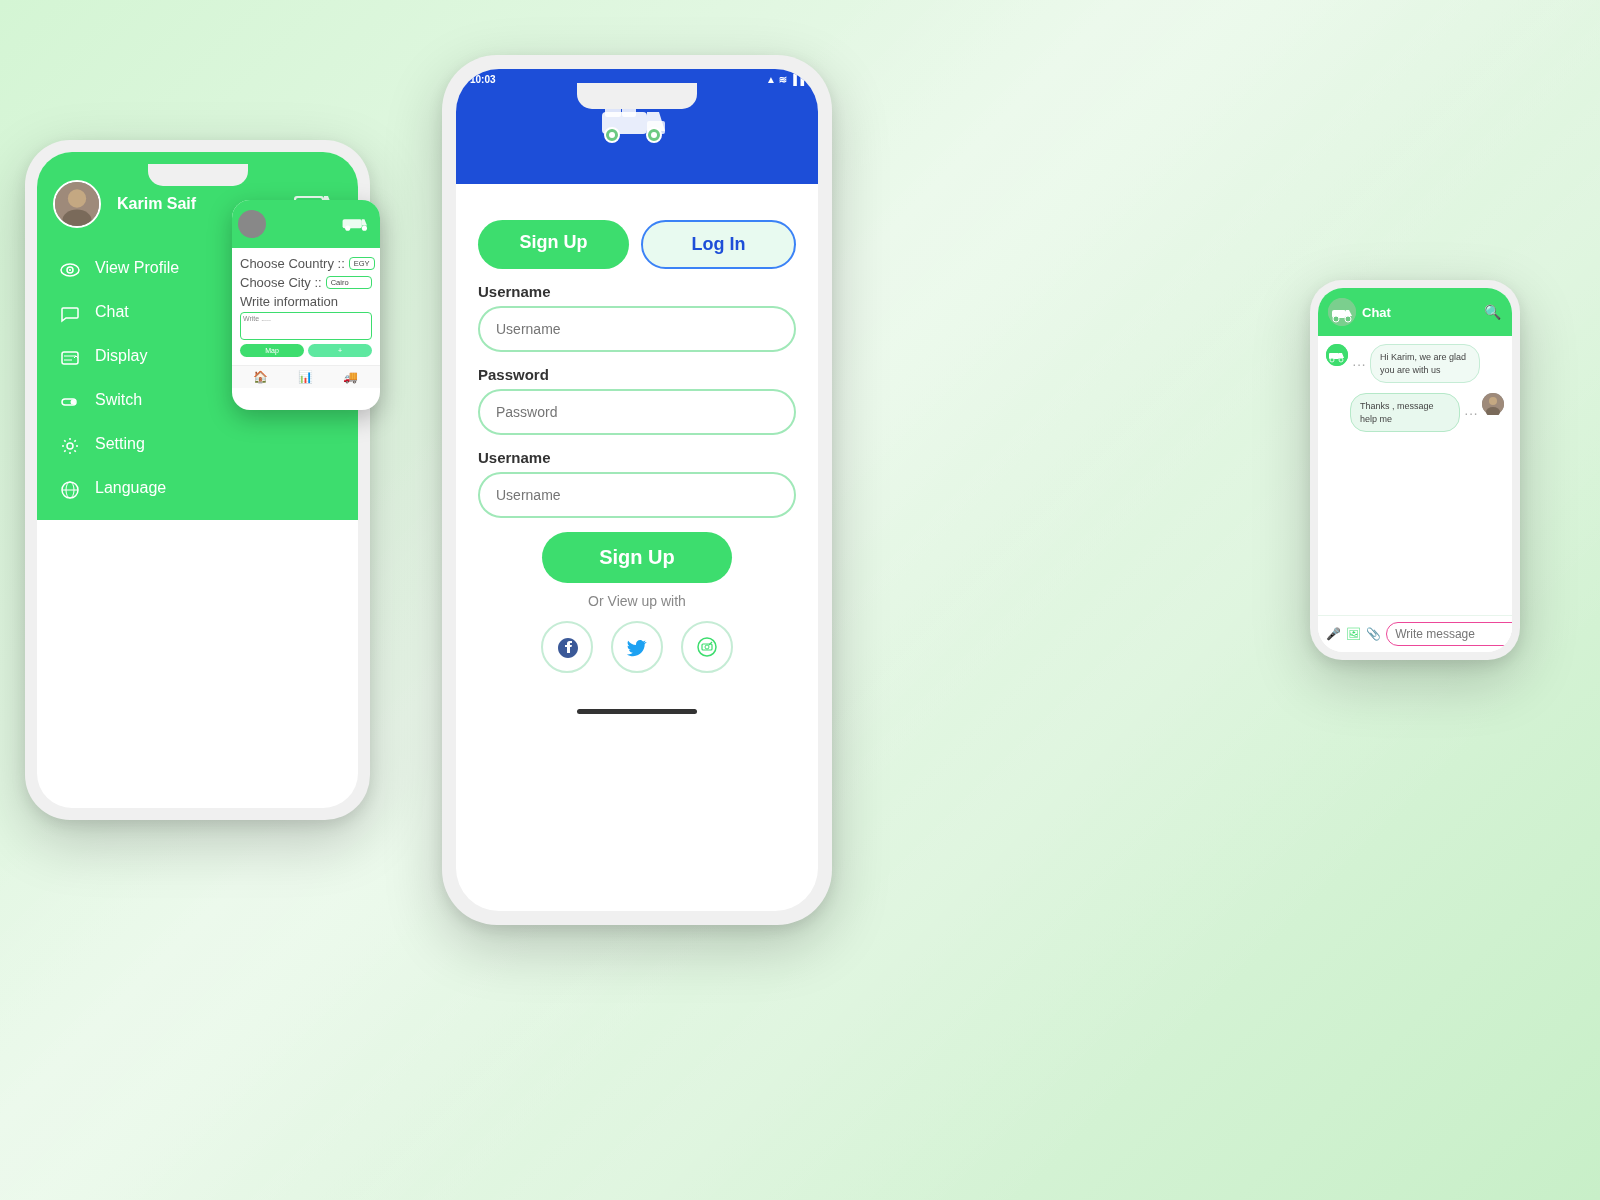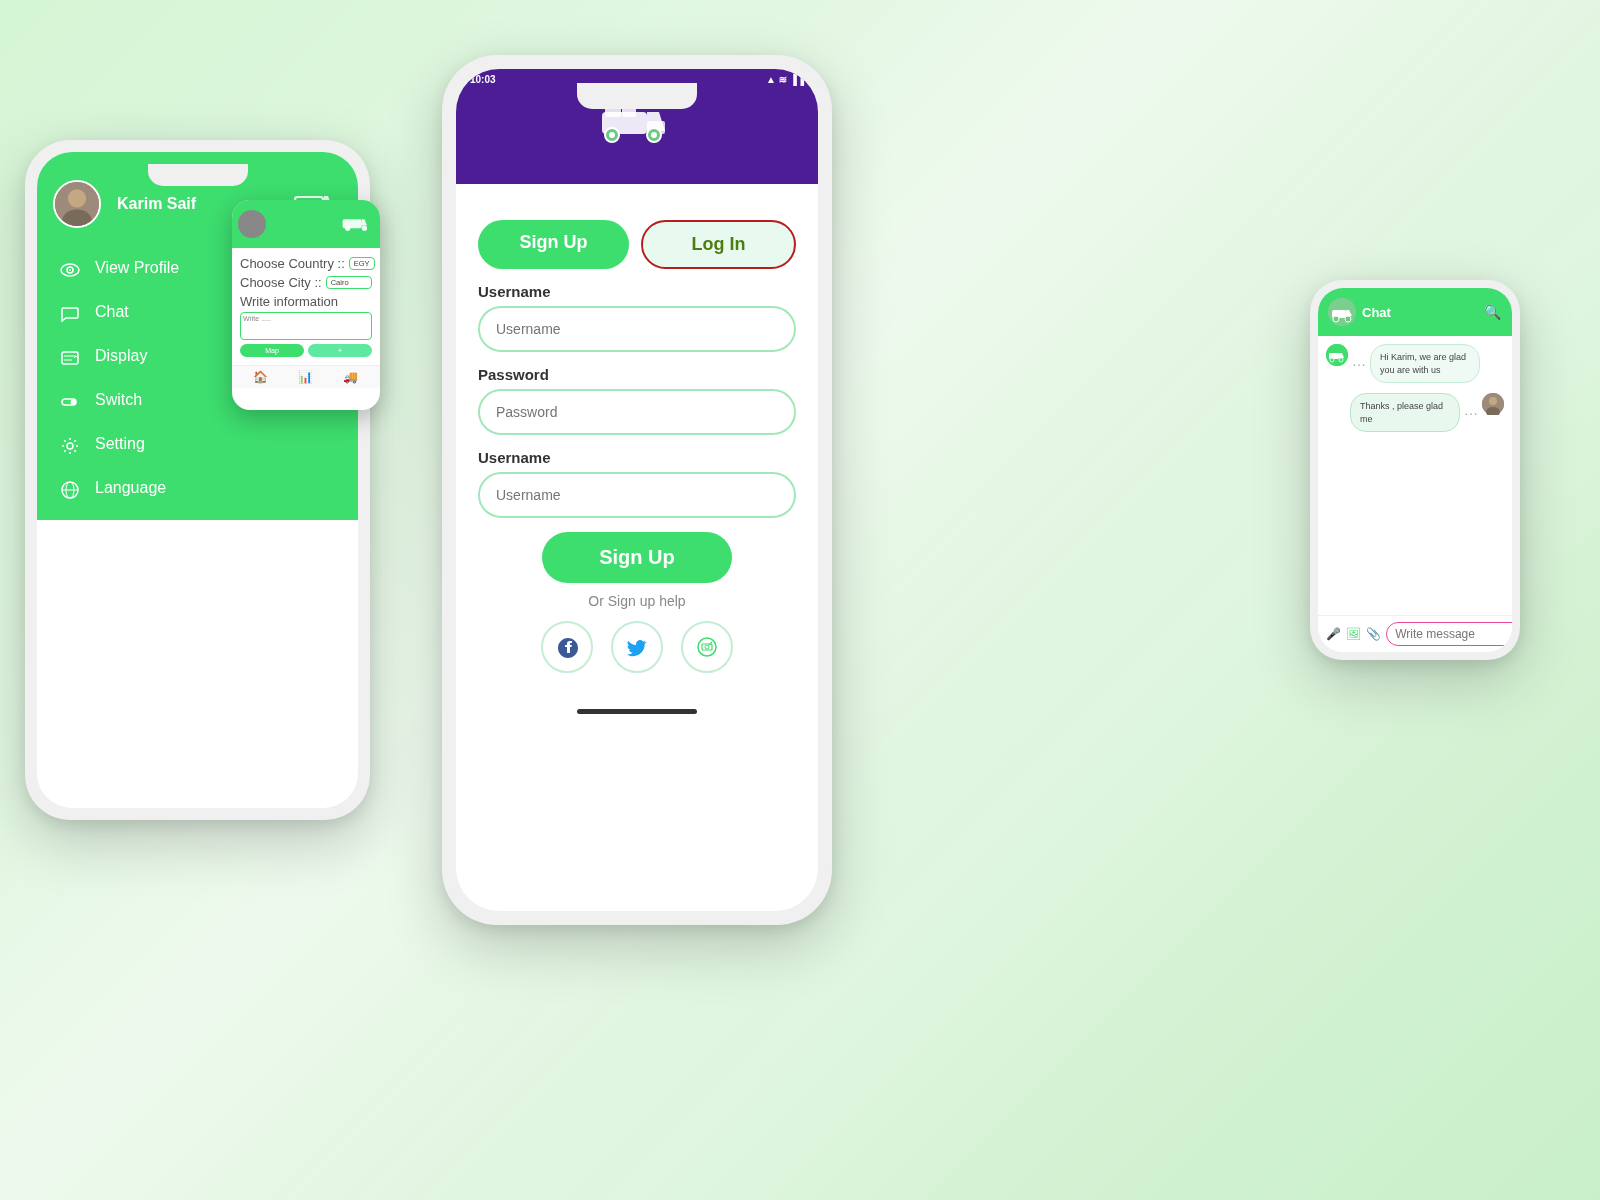--- a/index.html
+++ b/index.html
@@ -269,21 +269,21 @@
       border-radius: 43px;
     }
 
     .phone-center .phone-notch {
       width: 120px;
       height: 26px;
       top: 14px;
     }
 
     .center-header {
-      background: #4c1d95;
+      background: #1d4ed8;
       height: 115px;
       display: flex;
       align-items: center;
       justify-content: center;
       position: relative;
     }
 
     .center-status {
       position: absolute;
       top: 5px;
@@ -324,22 +324,22 @@
       cursor: pointer;
     }
 
     .tab-active {
       background: #3ddd6e;
       color: #fff;
     }
 
     .tab-inactive {
       background: #e8faf0;
-      color: #4d7c0f;
-      border: 2px solid #b91c1c;
+      color: #1d4ed8;
+      border: 2px solid #3b82f6;
     }
 
     .form-group {
       margin-bottom: 14px;
     }
 
     .form-label {
       font-size: 15px;
       font-weight: 600;
       color: #333;
@@ -720,21 +720,21 @@
         <input class="form-input" type="password" placeholder="Password" style="">
       </div>
 
       <div class="form-group">
         <label class="form-label">Username</label>
         <input class="form-input" type="text" placeholder="Username" style="">
       </div>
 
       <button class="signup-btn">Sign Up</button>
 
-      <div class="or-text">Or Sign up help</div>
+      <div class="or-text">Or View up with</div>
 
       <div class="social-buttons">
         <div class="social-btn social-fb">
           <svg width="22" height="22" viewBox="0 0 22 22">
             <path d="M12 2C6.48 2 2 6.48 2 12s4.48 10 10 10 10-4.48 10-10S17.52 2 12 2zm1 15h-2v-6H9v-2h2V7.5C11 6.12 11.88 5 13.5 5H16v2h-1.5c-.55 0-.5.45-.5.5V9h2l-.5 2H14v6z" fill="#3b5998"></path>
           </svg>
         </div>
         <div class="social-btn social-tw">
           <svg width="22" height="22" viewBox="0 0 22 22">
             <path d="M20 6.1c-.7.3-1.4.5-2.2.6.8-.5 1.4-1.2 1.7-2.1-.7.4-1.5.7-2.4.9C16.4 4.7 15.4 4 14.2 4c-2.3 0-4.2 1.9-4.2 4.2 0 .3 0 .6.1.9C6.7 8.9 4 7.2 2.2 4.7c-.4.6-.6 1.3-.6 2.1 0 1.5.7 2.7 1.8 3.5-.7 0-1.3-.2-1.8-.5v.1c0 2 1.4 3.7 3.3 4.1-.3.1-.7.1-1.1.1-.3 0-.5 0-.8-.1.5 1.6 2 2.8 3.8 2.8-1.4 1.1-3.1 1.7-5 1.7-.3 0-.7 0-1-.1 1.8 1.1 3.9 1.8 6.3 1.8 7.5 0 11.6-6.2 11.6-11.6v-.5c.8-.6 1.5-1.3 2-2.1z" fill="#1da1f2"></path>
@@ -792,21 +792,21 @@
 
       <div class="chat-msg chat-msg-sent">
         <div class="msg-avatar msg-avatar-img">
           <svg width="22" height="22" viewBox="0 0 22 22">
             <rect width="22" height="22" fill="#9e8a7a" rx="11"></rect>
             <circle cx="11" cy="8" r="4" fill="#c4a882"></circle>
             <ellipse cx="11" cy="19" rx="7" ry="5" fill="#7a6a5a"></ellipse>
           </svg>
         </div>
         <div class="chat-dots">···</div>
-        <div class="chat-bubble bubble-sent">Thanks , please glad me</div>
+        <div class="chat-bubble bubble-sent">Thanks , message help me</div>
       </div>
     </div>
 
     <div class="chat-input-bar">
       <span class="chat-icon-btn">🎤</span>
       <span class="chat-icon-btn">🖼</span>
       <span class="chat-icon-btn">📎</span>
       <input class="chat-input-text" type="text" placeholder="Write message" style="">
 
     </div>

